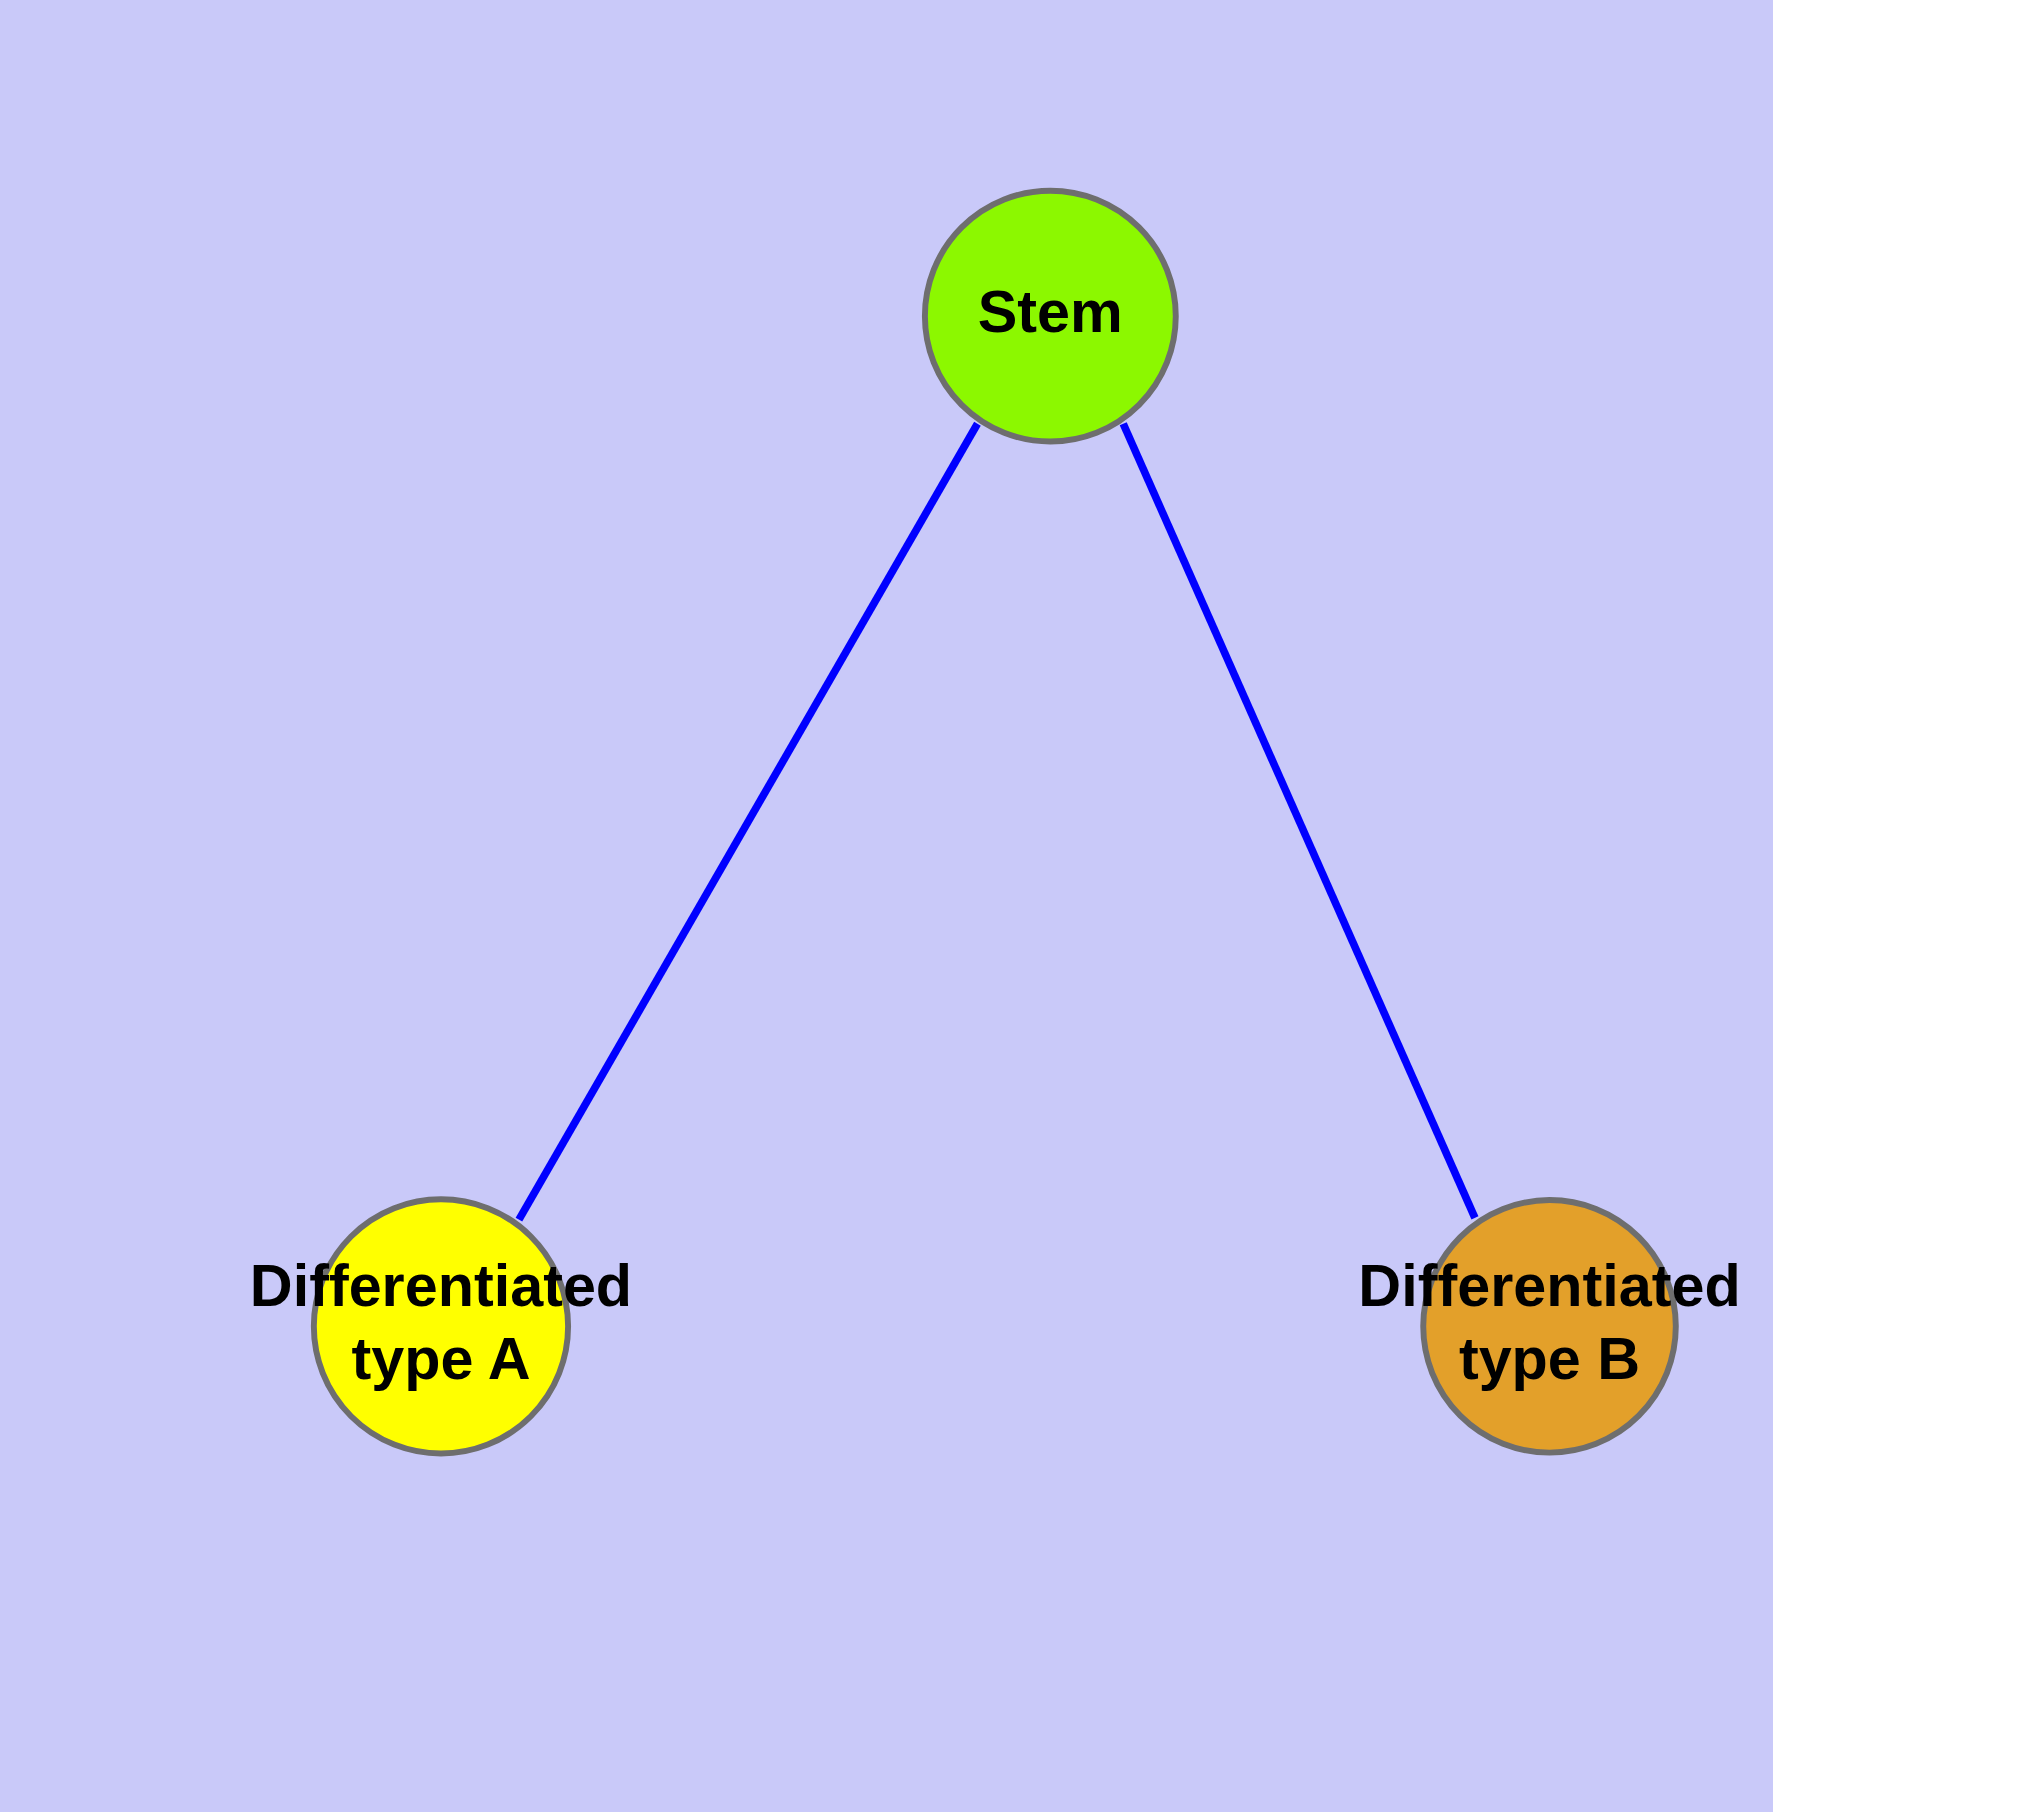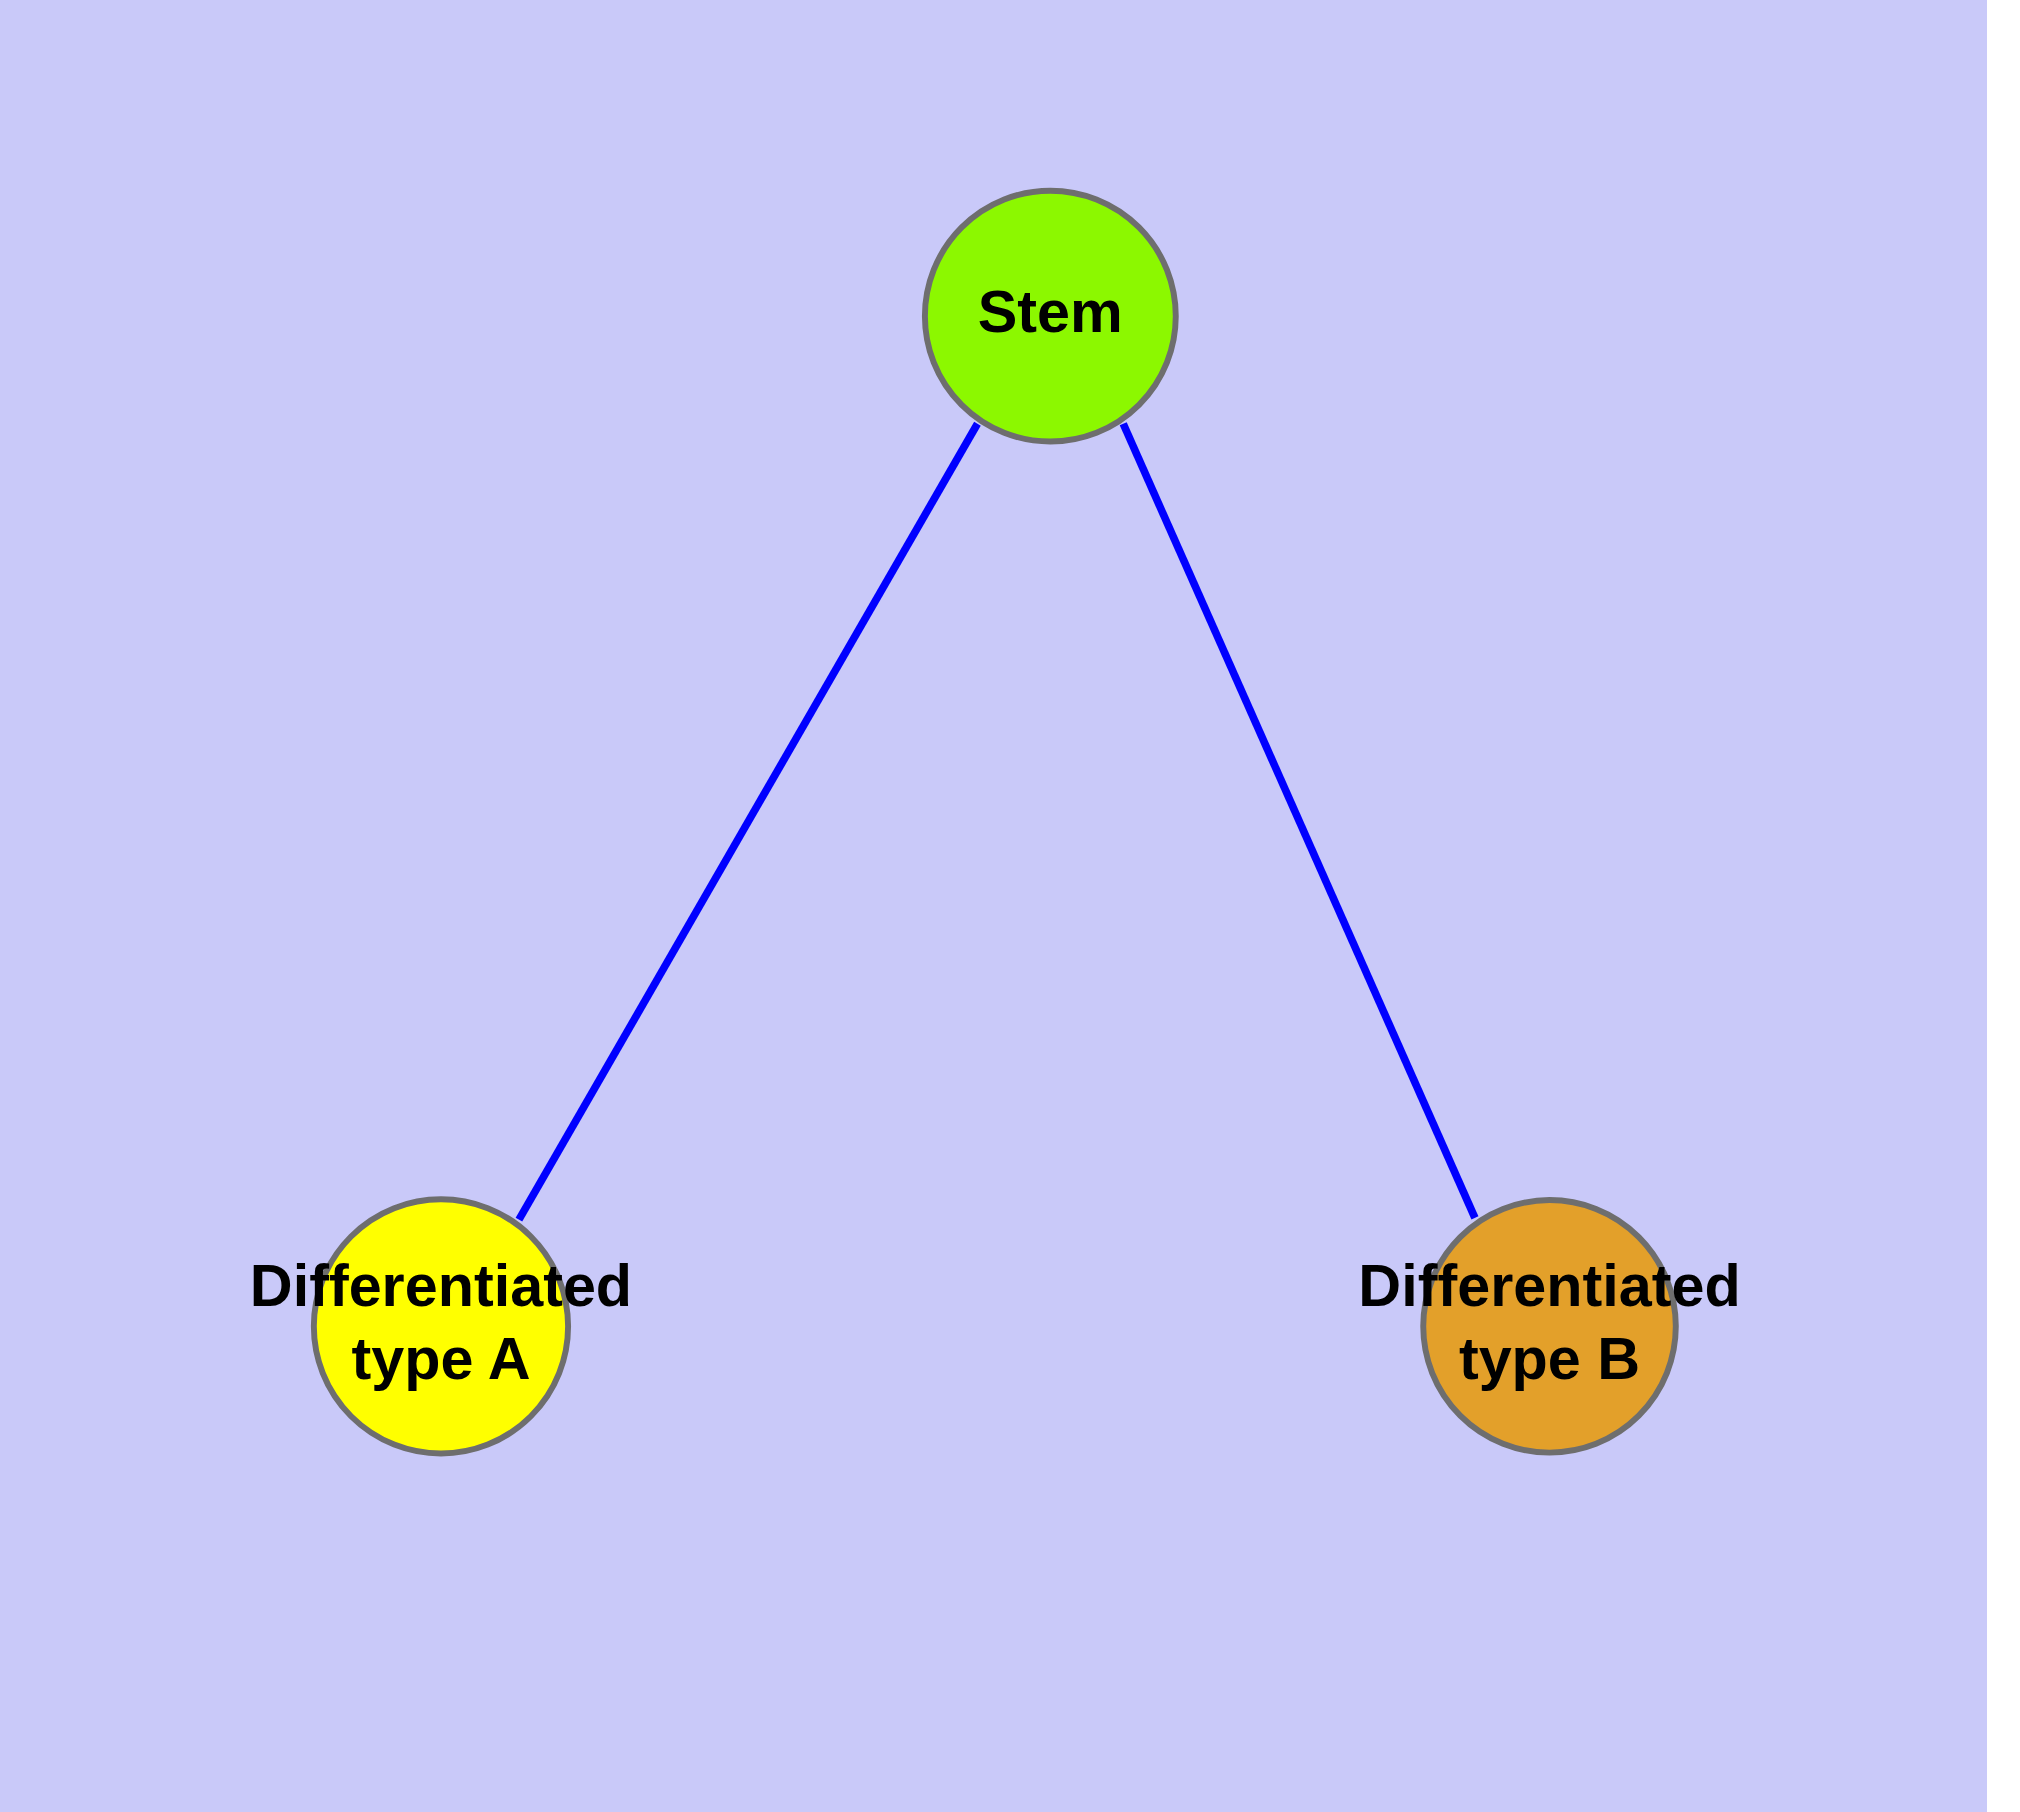--- a/index.html
+++ b/index.html
@@ -34,21 +34,21 @@
     font-weight: bold;
     fill: #000000;
     text-anchor: middle;
     dominant-baseline: middle;
     white-space: pre;
   }
 </style>
 </head>
 <body>
 
-<div id="canvas" style="width: 1987px; height: 1812px; background: rgb(201, 201, 249);">
+<div id="canvas" style="width: 1773px; height: 1812px; background: rgb(201, 201, 249);">
   <svg id="graph-svg" viewBox="0 0 2384 2138" xmlns="http://www.w3.org/2000/svg" style="width: 2021px; height: 1812px;">
 
     <rect id="bg-rect" x="0" y="0" width="2384" height="2138" fill="#c9c9f9"></rect>
 
     <g id="edges-layer">
         <line class="edge-line" x1="1153" y1="500" x2="612" y2="1439" stroke="#0000ff" stroke-width="9"></line>
         <line class="edge-line" x1="1325" y1="500" x2="1740" y2="1437" stroke="#0000ff" stroke-width="9"></line>
       </g>
     <g id="nodes-layer">
         <circle class="node-circle" cx="1239" cy="373" r="148" fill="#8cf800" stroke="#6e6e6e" stroke-width="7"></circle>

